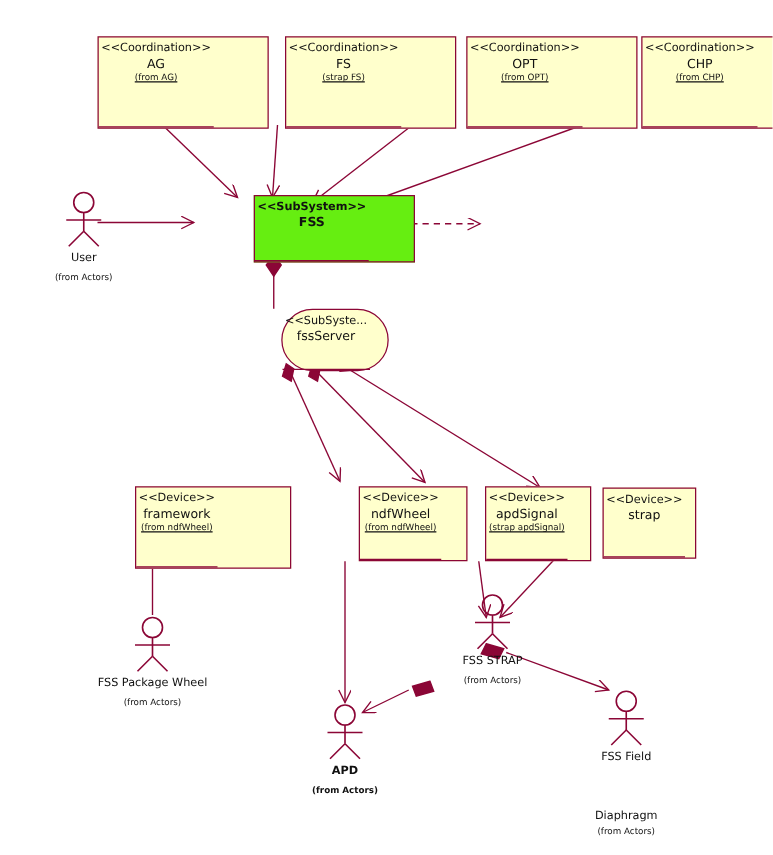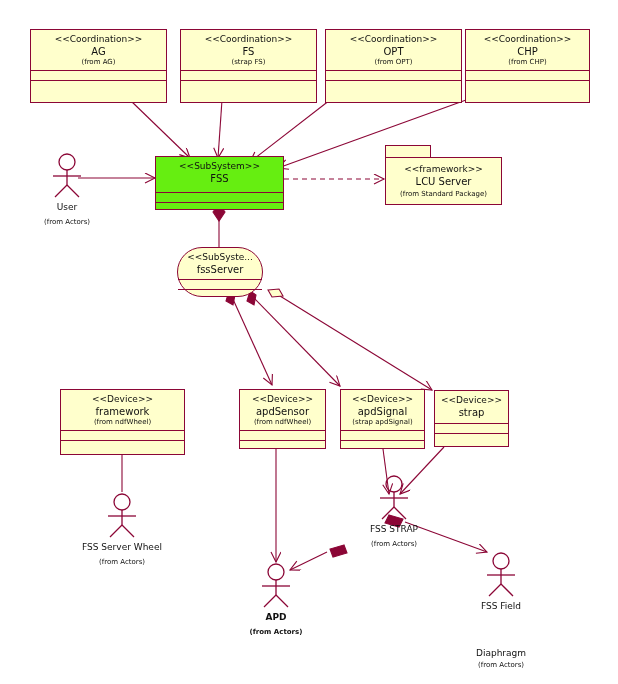--- a/index.html
+++ b/index.html
@@ -10,39 +10,39 @@
   }
   #canvas{position:absolute;left:0;top:0;width:618px;height:684px;}
   svg.edges{position:absolute;left:0;top:0;width:618px;height:684px;pointer-events:none;}
 
   
   .uml-box{
     position:absolute;
     box-sizing:border-box;
     border:1px solid #8b0636;
     background:#ffffcc;
-    display:flex;flex-direction:column;
+    display:flex;flex-direction:row;margin-left:48px;
   }
   .uml-box.green{background:#66ee11;}
   .uml-box .cmp-name{
     flex:0 0 auto;
     padding:4px 2px 3px 2px;
     text-align:center;
     line-height:1.18;
     border-bottom:1px solid #8b0636;
   }
   .uml-box .cmp-bar{
     flex:0 0 auto;
     height:9px;
     border-bottom:1px solid #8b0636;
   }
   .uml-box .cmp-bar.last{border-bottom:none;flex:1 1 auto;}
   .stereo{font-size:9px;display:block;letter-spacing:0px;}
   .cname{font-size:10px;display:block;padding-top:1px;}
-  .fromtxt{font-size:7px;display:block;padding-top:1px;}
+  .fromtxt{font-size:7px;display:block;padding-top:1px;text-decoration:underline;}
 
   
   .pkg{position:absolute;}
   .pkg .tab{
     position:absolute;left:0;top:0;width:46px;height:13px;
     box-sizing:border-box;
     border:1px solid #8b0636;border-bottom:none;background:#ffffcc;
   }
   .pkg .body{
     position:absolute;left:0;top:12px;right:0;bottom:0;
@@ -142,36 +142,28 @@
     <div class="cmp-name">
       <span class="stereo">&lt;&lt;Coordination&gt;&gt;</span>
       <span class="cname">CHP</span>
       <span class="fromtxt">(from CHP)</span>
     </div>
     <div class="cmp-bar"></div>
     <div class="cmp-bar last"></div>
   </div>
 
   <div class="uml-box green" style="left:155px;top:156px;width:129px;height:54px;">
-    <div class="cmp-name" style="padding-bottom:8px;">
+    <div class="cmp-name" style="padding-bottom:8px;font-weight:bold;">
       <span class="stereo">&lt;&lt;SubSystem&gt;&gt;</span>
       <span class="cname">FSS</span>
     </div>
     <div class="cmp-bar"></div>
     <div class="cmp-bar last"></div>
   </div>
 
-  <div class="pkg" style="left:385px;top:145px;width:117px;height:60px;">
-    <div class="tab"></div>
-    <div class="body">
-      <span class="stereo">&lt;&lt;framework&gt;&gt;</span>
-      <span class="cname">LCU Server</span>
-      <span class="fromtxt">(from Standard Package)</span>
-    </div>
-  </div>
 
   <div class="uml-box" style="left:177px;top:247px;width:86px;height:50px;border-radius:25px;">
     <div class="cmp-name" style="padding-bottom:4px;">
       <span class="stereo">&lt;&lt;SubSyste...</span>
       <span class="cname">fssServer</span>
     </div>
     <div class="cmp-bar"></div>
     <div class="cmp-bar last"></div>
   </div>
 
@@ -181,21 +173,21 @@
       <span class="cname">framework</span>
       <span class="fromtxt">(from ndfWheel)</span>
     </div>
     <div class="cmp-bar"></div>
     <div class="cmp-bar last"></div>
   </div>
 
   <div class="uml-box" style="left:239px;top:389px;width:87px;height:60px;">
     <div class="cmp-name">
       <span class="stereo">&lt;&lt;Device&gt;&gt;</span>
-      <span class="cname">apdSensor</span>
+      <span class="cname">ndfWheel</span>
       <span class="fromtxt">(from ndfWheel)</span>
     </div>
     <div class="cmp-bar"></div>
     <div class="cmp-bar last"></div>
   </div>
 
   <div class="uml-box" style="left:340px;top:389px;width:85px;height:60px;">
     <div class="cmp-name">
       <span class="stereo">&lt;&lt;Device&gt;&gt;</span>
       <span class="cname">apdSignal</span>
@@ -231,21 +223,21 @@
   <div class="actor" style="left:62px;top:492px;">
     <svg width="44" height="46" viewBox="0 0 44 46">
       <g stroke="#8b0636" stroke-width="1.3" fill="none">
         <circle cx="22" cy="10" r="8"></circle>
         <line x1="22" y1="18" x2="22" y2="33"></line>
         <line x1="8" y1="24" x2="36" y2="24"></line>
         <line x1="22" y1="33" x2="10" y2="45"></line>
         <line x1="22" y1="33" x2="34" y2="45"></line>
       </g>
     </svg>
-    <div class="aname">FSS Server Wheel</div>
+    <div class="aname">FSS Package Wheel</div>
     <div class="afrom">(from Actors)</div>
   </div>
 
   <div class="actor" style="left:216px;top:562px;font-weight:bold;">
     <svg width="44" height="46" viewBox="0 0 44 46">
       <g stroke="#8b0636" stroke-width="1.3" fill="none">
         <circle cx="22" cy="10" r="8"></circle>
         <line x1="22" y1="18" x2="22" y2="33"></line>
         <line x1="8" y1="24" x2="36" y2="24"></line>
         <line x1="22" y1="33" x2="10" y2="45"></line>

